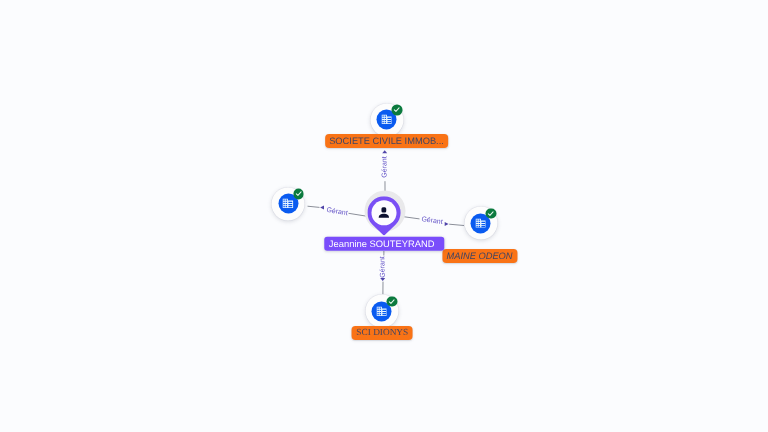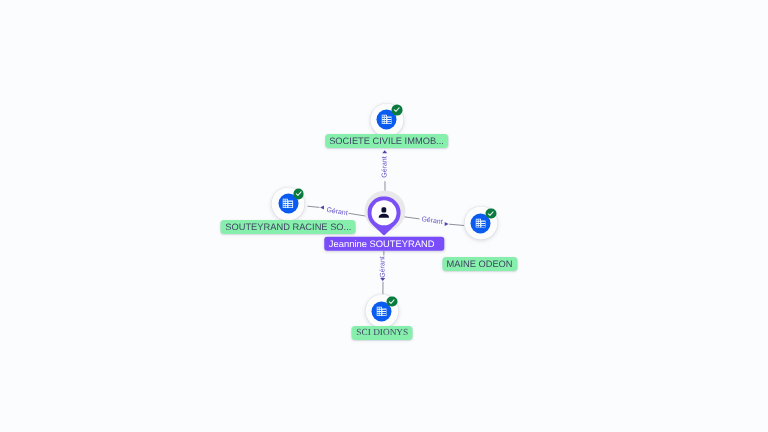--- a/index.html
+++ b/index.html
@@ -15,21 +15,21 @@
          box-shadow:0 1px 4px rgba(60,64,90,.20), 0 0 0 .5px rgba(220,222,232,.6);
          display:flex;align-items:center;justify-content:center;}
   .cicon-wrap{position:relative;width:20px;height:20px;}
   .cicon-disc{position:absolute;left:0;top:0;width:20px;height:20px;border-radius:50%;background:#0a5bf0;}
   .cicon-glyph{position:absolute;left:4.65px;top:5.2px;}
   .cbadge{position:absolute;right:-5.6px;top:-5.0px;width:10.6px;height:10.6px;border-radius:50%;
           background:#0b7a3e;display:flex;align-items:center;justify-content:center;}
 
   
   .nlabel{position:absolute;transform:translate(-50%,-50%);white-space:nowrap;
-          background:#86efac;border-radius:4px;padding:0.9px 4.5px;
+          background:#f97316;border-radius:4px;padding:0.9px 4.5px;
           font-size:9.3px;line-height:12.2px;color:#404563;
           box-shadow:0 1px 3px rgba(70,74,100,.13), 0 0 1px rgba(70,74,100,.10);}
   .plabel{position:absolute;transform:translate(-50%,-50%);white-space:nowrap;z-index:5;
           background:#7a4dfb;border-radius:3px;padding:1.2px 9.4px 1.2px 4.3px;
           color:#fff;font-size:9.4px;line-height:12.2px;
           box-shadow:0 1px 2.5px rgba(60,64,90,.2);}
   .elabel{position:absolute;transform-origin:50% 50%;white-space:nowrap;
           color:#6151c6;font-size:7px;line-height:7px;}
 
   
@@ -130,23 +130,20 @@
             </g>
           </svg>
         </div>
         <div class="cbadge">
           <svg viewBox="0 0 12 12" width="8.4" height="8.4">
             <path d="M2.6 6.3 L4.9 8.5 L9.4 3.3" stroke="#e9f7ee" stroke-width="1.45" fill="none" stroke-linecap="round" stroke-linejoin="round"></path>
           </svg>
         </div>
       </div>
     </div>
-    <div class="nlabel" style="left: 288.3px; top: 227.1px;">
-      <span>SOUTEYRAND RACINE SO...</span>
-    </div>
     <div class="cnode" style="left: 480.5px; top: 223px;">
       <div class="cicon-wrap">
         <div class="cicon-disc"></div>
         <div class="cicon-glyph">
           <svg viewBox="0 0 107 96" width="10.7" height="9.6" style="display:block">
             <path fill="#eaf7ff" d="M0 0h54v96H0z"></path>
             <path fill="#eaf7ff" d="M50 21h57v75H50z"></path>
             <g fill="#0a5bf0">
               <rect x="9" y="9" width="14" height="13" rx="2"></rect>
               <rect x="31" y="9" width="14" height="13" rx="2"></rect>
@@ -162,21 +159,21 @@
             </g>
           </svg>
         </div>
         <div class="cbadge">
           <svg viewBox="0 0 12 12" width="8.4" height="8.4">
             <path d="M2.6 6.3 L4.9 8.5 L9.4 3.3" stroke="#e9f7ee" stroke-width="1.45" fill="none" stroke-linecap="round" stroke-linejoin="round"></path>
           </svg>
         </div>
       </div>
     </div>
-    <div class="nlabel" style="left: 479.5px; top: 264px;">
+    <div class="nlabel" style="left: 479.5px; top: 256px; font-style: italic;">
       <span>MAINE ODEON</span>
     </div>
     <div class="cnode" style="left: 381.6px; top: 311.4px;">
       <div class="cicon-wrap">
         <div class="cicon-disc"></div>
         <div class="cicon-glyph">
           <svg viewBox="0 0 107 96" width="10.7" height="9.6" style="display:block">
             <path fill="#eaf7ff" d="M0 0h54v96H0z"></path>
             <path fill="#eaf7ff" d="M50 21h57v75H50z"></path>
             <g fill="#0a5bf0">

